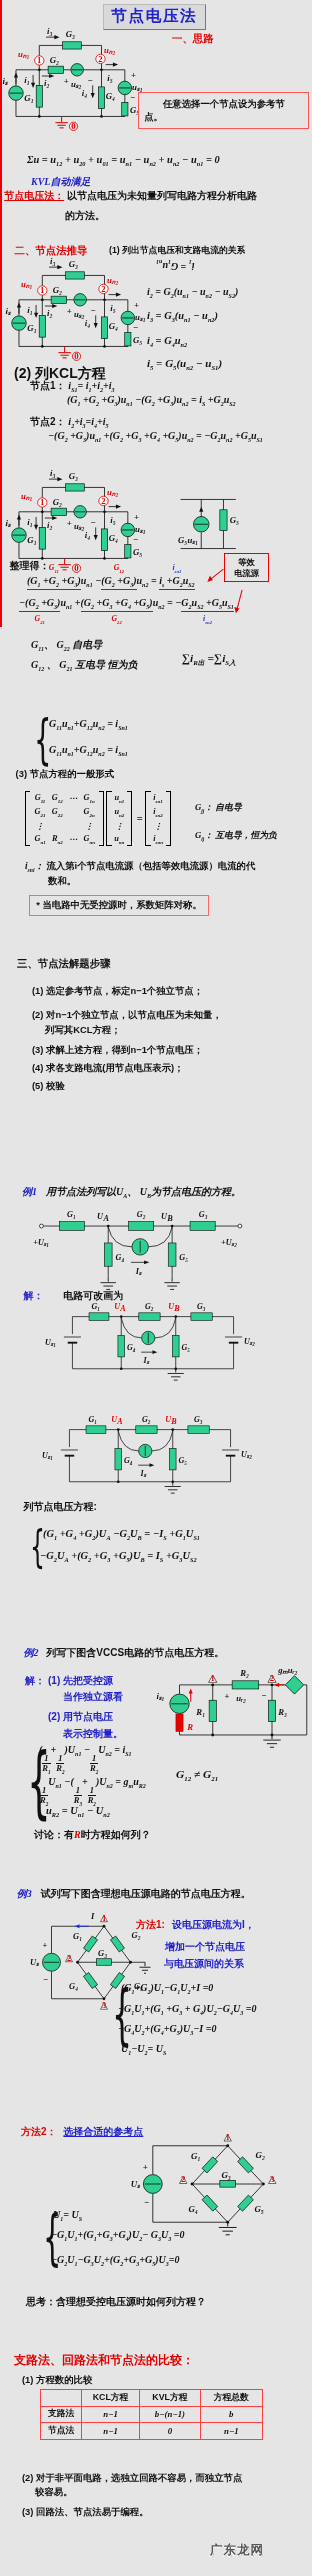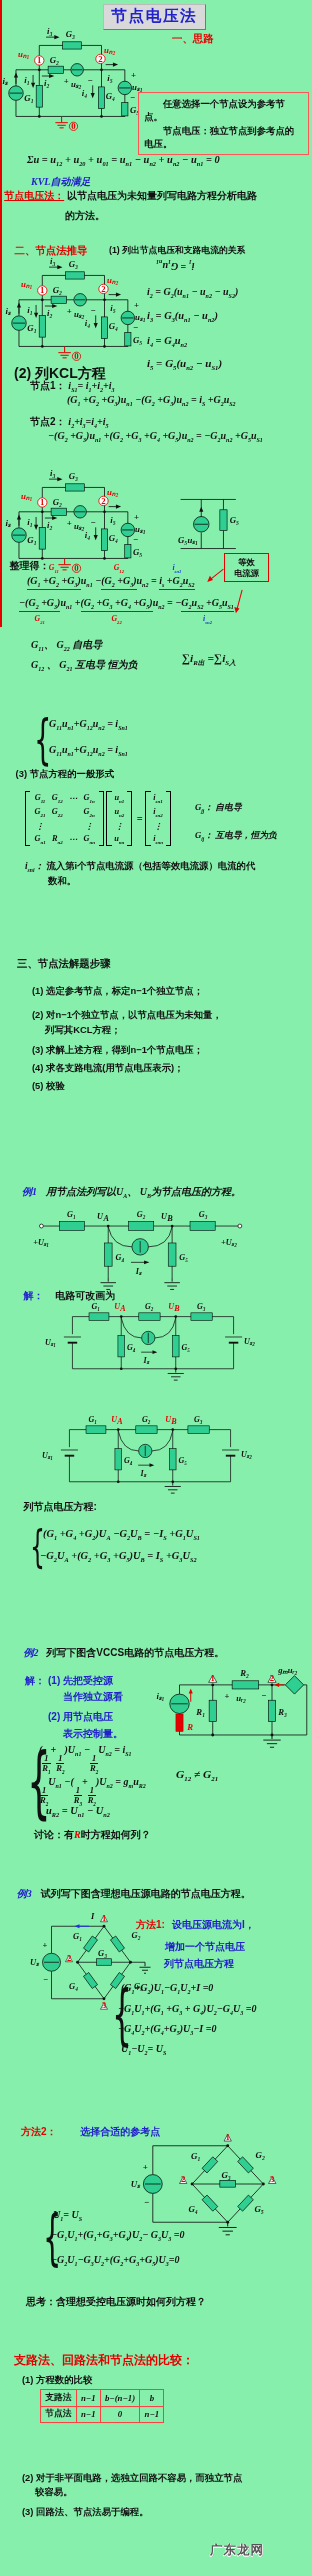--- a/index.html
+++ b/index.html
@@ -1,16 +1,16 @@
 <!DOCTYPE html>
 <html style="font-size:8.3px"><head>
 <meta charset="utf-8">
 <style>
   html,body{margin:0;padding:0;background:#fff;}
-  #page{position:relative;width:312px;height:2576px;background:#86efac;overflow:hidden;
+  #page{position:relative;width:312px;height:2576px;background:#e5e5e5;overflow:hidden;
         font-family:"Liberation Sans",sans-serif;color:#111;}
   .abs{position:absolute;white-space:nowrap;}
   .cn{font-weight:700;}
   .eq{font-family:"Liberation Serif",serif;font-weight:700;font-style:italic;}
   .eq sub, .eqc sub{font-size:0.6em;}
   .eqc{font-family:"Liberation Serif",serif;font-weight:700;font-style:italic;}
   .red{color:#e60000;}
   .blue{color:#2222cc;}
   .title-box{background:#d9d9d9;border:1px solid #bbb;border-right-color:#777;border-bottom-color:#777;
              color:#2222cc;font-size:15.6px;font-weight:700;padding:1.6px 7.3px;letter-spacing:1.6px;}
@@ -127,21 +127,20 @@
     <text x="203" y="182">G₄</text>
     <text x="206" y="146">i₅</text>
     <text class="up" x="252" y="140">+</text>
     <text x="254" y="164">uₛ₁</text>
     <text class="up" x="250" y="184">−</text>
     <text x="250" y="208">G₅</text>
   </svg>
 
   <div class="abs redbox" style="left:138px;top:92px;width:159px;">
     <p>任意选择一个节点设为参考节点。</p>
-    <p>节点电压：独立节点到参考点的电压。</p>
   </div>
 
   <div class="abs eq" style="left:27px;top:154px;font-size:10.4px;">Σu = u<sub>12</sub> + u<sub>20</sub> + u<sub>01</sub> = u<sub>n1</sub> − u<sub>n2</sub> + u<sub>n2</sub> − u<sub>n1</sub> = 0</div>
   <div class="abs eqc blue" style="left:31px;top:175px;font-size:10px;">KVL自动满足</div>
   <div class="abs" style="left:4.2px;top:189px;font-size:10px;">
     <span class="cn red" style="text-decoration:underline;">节点电压法：</span>
     <span class="cn">以节点电压为未知量列写电路方程分析电路</span>
   </div>
   <div class="abs cn" style="left:65px;top:209px;font-size:10px;">的方法。</div>
 
@@ -384,20 +383,21 @@
   </div>
   <div class="abs eqc" style="left:195px;top:802px;font-size:8.8px;">G<sub>jj</sub>： 自电导</div>
   <div class="abs eqc" style="left:195px;top:830px;font-size:8.8px;">G<sub>ij</sub>： 互电导，恒为负</div>
 
   <div class="abs" style="left:25px;top:860px;font-size:9.4px;">
     <span class="eq">i<sub>sni</sub>：</span>
     <span class="cn">流入第i个节点电流源（包括等效电流源）电流的代</span>
   </div>
   <div class="abs cn" style="left:48px;top:875px;font-size:9.4px;">数和。</div>
 
+  <div class="abs cn" style="left:29px;top:895px;font-size:9.4px;border:1.3px solid #ff6666;padding:3.1px 6.2px;">* 当电路中无受控源时，系数矩阵对称。</div>
 
   <div class="abs cn" style="left:17px;top:957px;font-size:10.4px;">三、节点法解题步骤</div>
   <div class="abs cn" style="left:32px;top:985px;font-size:9.4px;">(1) 选定参考节点，标定n−1个独立节点；</div>
   <div class="abs cn" style="left:32px;top:1009px;font-size:9.4px;">(2) 对n−1个独立节点，以节点电压为未知量，</div>
   <div class="abs cn" style="left:45px;top:1024px;font-size:9.4px;">列写其KCL方程；</div>
   <div class="abs cn" style="left:32px;top:1044px;font-size:9.4px;">(3) 求解上述方程，得到n−1个节点电压；</div>
   <div class="abs cn" style="left:32px;top:1062px;font-size:9.4px;">(4) 求各支路电流(用节点电压表示)；</div>
   <div class="abs cn" style="left:32px;top:1080px;font-size:9.4px;">(5) 校验</div>
 
   <div class="abs" style="left:22px;top:1185px;font-size:10px;">
@@ -442,21 +442,21 @@
     <text x="285" y="50" font-size="12">B</text>
     <text x="8" y="100">+Uₛ₁</text>
     <text x="396" y="100">+Uₛ₂</text>
     <text x="178" y="130">G₄</text>
     <text x="310" y="130">G₅</text>
     <text x="220" y="160">Iₛ</text>
   </svg>
 
   <div class="abs" style="left:23.4px;top:1289px;font-size:10px;">
     <span class="cn blue">解：</span>
-    <span class="cn" style="margin-left:9px;">电路可改画为</span>
+    <span class="cn" style="margin-left:17px;">电路可改画为</span>
   </div>
 
   <svg class="abs" style="left:44px;top:1300px;" width="218" height="83" viewBox="0 0 460 175">
     <path class="wire" d="M60,35 H400 M60,35 V72 M60,90 V145 M400,35 V72 M400,90 V145 M60,145 H400 M163,35 V145 M278,35 V145"></path>
     <line class="wire" x1="42" y1="78" x2="78" y2="78"></line>
       <line x1="50" y1="90" x2="70" y2="90" stroke="#111" stroke-width="4"></line>
     <line class="wire" x1="382" y1="78" x2="418" y2="78"></line>
       <line x1="390" y1="90" x2="410" y2="90" stroke="#111" stroke-width="4"></line>
     <rect class="res" x="95" y="27" width="42" height="16"></rect>
     <rect class="res" x="200" y="27" width="45" height="16"></rect>
@@ -658,31 +658,31 @@
     <text x="138" y="100">G₃</text>
     <text x="80" y="166">G₄</text>
     <text x="210" y="166">G₅</text>
   </svg>
 
   <div class="abs" style="left:136px;top:1918px;font-size:10px;">
     <span class="cn red">方法1:</span>
     <span class="cn blue" style="margin-left:4.2px;">设电压源电流为I，</span>
   </div>
   <div class="abs cn blue" style="left:165px;top:1940px;font-size:10px;">增加一个节点电压</div>
-  <div class="abs cn blue" style="left:164px;top:1957px;font-size:10px;">列节点电压方程</div>
+  <div class="abs cn blue" style="left:164px;top:1957px;font-size:10px;">与电压源间的关系</div>
 
   <span class="brace" style="left:112px;top:1981px;font-size:63px;transform:scale(0.5,1.05);">{</span>
   <div class="abs eq" style="left:121px;top:1982px;font-size:10px;">(G<sub>1</sub>+G<sub>2</sub>)U<sub>1</sub>−G<sub>1</sub>U<sub>2</sub>+I =0</div>
   <div class="abs eq" style="left:118px;top:2003px;font-size:10px;">−G<sub>1</sub>U<sub>1</sub>+(G<sub>1</sub> +G<sub>3</sub> + G<sub>4</sub>)U<sub>2</sub>−G<sub>4</sub>U<sub>3</sub> =0</div>
   <div class="abs eq" style="left:118px;top:2023px;font-size:10px;">−G<sub>4</sub>U<sub>2</sub>+(G<sub>4</sub>+G<sub>5</sub>)U<sub>3</sub>−I =0</div>
   <div class="abs eq" style="left:121px;top:2043px;font-size:10px;">U<sub>1</sub>−U<sub>2</sub>= U<sub>S</sub></div>
 
   <div class="abs" style="left:21px;top:2125px;font-size:10px;">
     <span class="cn red">方法2：</span>
-    <span class="cn blue" style="margin-left:21px;">选择合适的参考点</span>
+    <span class="cn blue" style="margin-left:4px;text-decoration:underline;">选择合适的参考点</span>
   </div>
 
   <svg class="abs" style="left:130px;top:2129px;" width="164" height="110" viewBox="0 0 310 210">
     <path class="wire" d="M42,87 V32 M42,32 H185 M42,123 V178 M42,178 H185
                          M185,32 L117,105 M185,32 L253,105 M117,105 H253 M117,105 L185,178 M253,105 L185,178"></path>
     <circle class="src" cx="42" cy="105" r="18"></circle>
     <line class="wire" x1="27" y1="105" x2="57" y2="105"></line>
     <rect class="res" x="136" y="62" width="30" height="13" transform="rotate(133 151 68.5)"></rect>
     <rect class="res" x="204" y="62" width="30" height="13" transform="rotate(47 219 68.5)"></rect>
     <rect class="res" x="170" y="98" width="30" height="13"></rect>
@@ -719,20 +719,26 @@
   <div class="abs eq" style="left:51px;top:2229px;font-size:10px;">−G<sub>1</sub>U<sub>1</sub>+(G<sub>1</sub>+G<sub>3</sub>+G<sub>4</sub>)U<sub>2</sub>− G<sub>3</sub>U<sub>3</sub> =0</div>
   <div class="abs eq" style="left:51px;top:2254px;font-size:10px;">−G<sub>2</sub>U<sub>1</sub>−G<sub>3</sub>U<sub>2</sub>+(G<sub>2</sub>+G<sub>3</sub>+G<sub>5</sub>)U<sub>3</sub>=0</div>
 
   <div class="abs cn" style="left:26px;top:2295px;font-size:10px;">思考：含理想受控电压源时如何列方程？</div>
 
   <div class="abs cn red" style="left:14px;top:2352px;font-size:12px;">支路法、回路法和节点法的比较：</div>
   <div class="abs cn" style="left:22px;top:2374px;font-size:9.4px;">(1) 方程数的比较</div>
 
   <table class="cmp abs" style="left:40px;top:2389px;">
     <tbody>
+        <tr>
+      <td class="cn" style="width:32px;"></td>
+      <td class="cn" style="width:48px;">KCL方程</td>
+      <td class="cn" style="width:52px;">KVL方程</td>
+      <td class="cn" style="width:52px;">方程总数</td>
+    </tr>
     <tr>
       <td class="cn">支路法</td>
       <td class="eq">n−1</td>
       <td class="eq">b−(n−1)</td>
       <td class="eq">b</td>
     </tr>
     <tr>
       <td class="cn">节点法</td>
       <td class="eq">n−1</td>
       <td class="eq">0</td>

